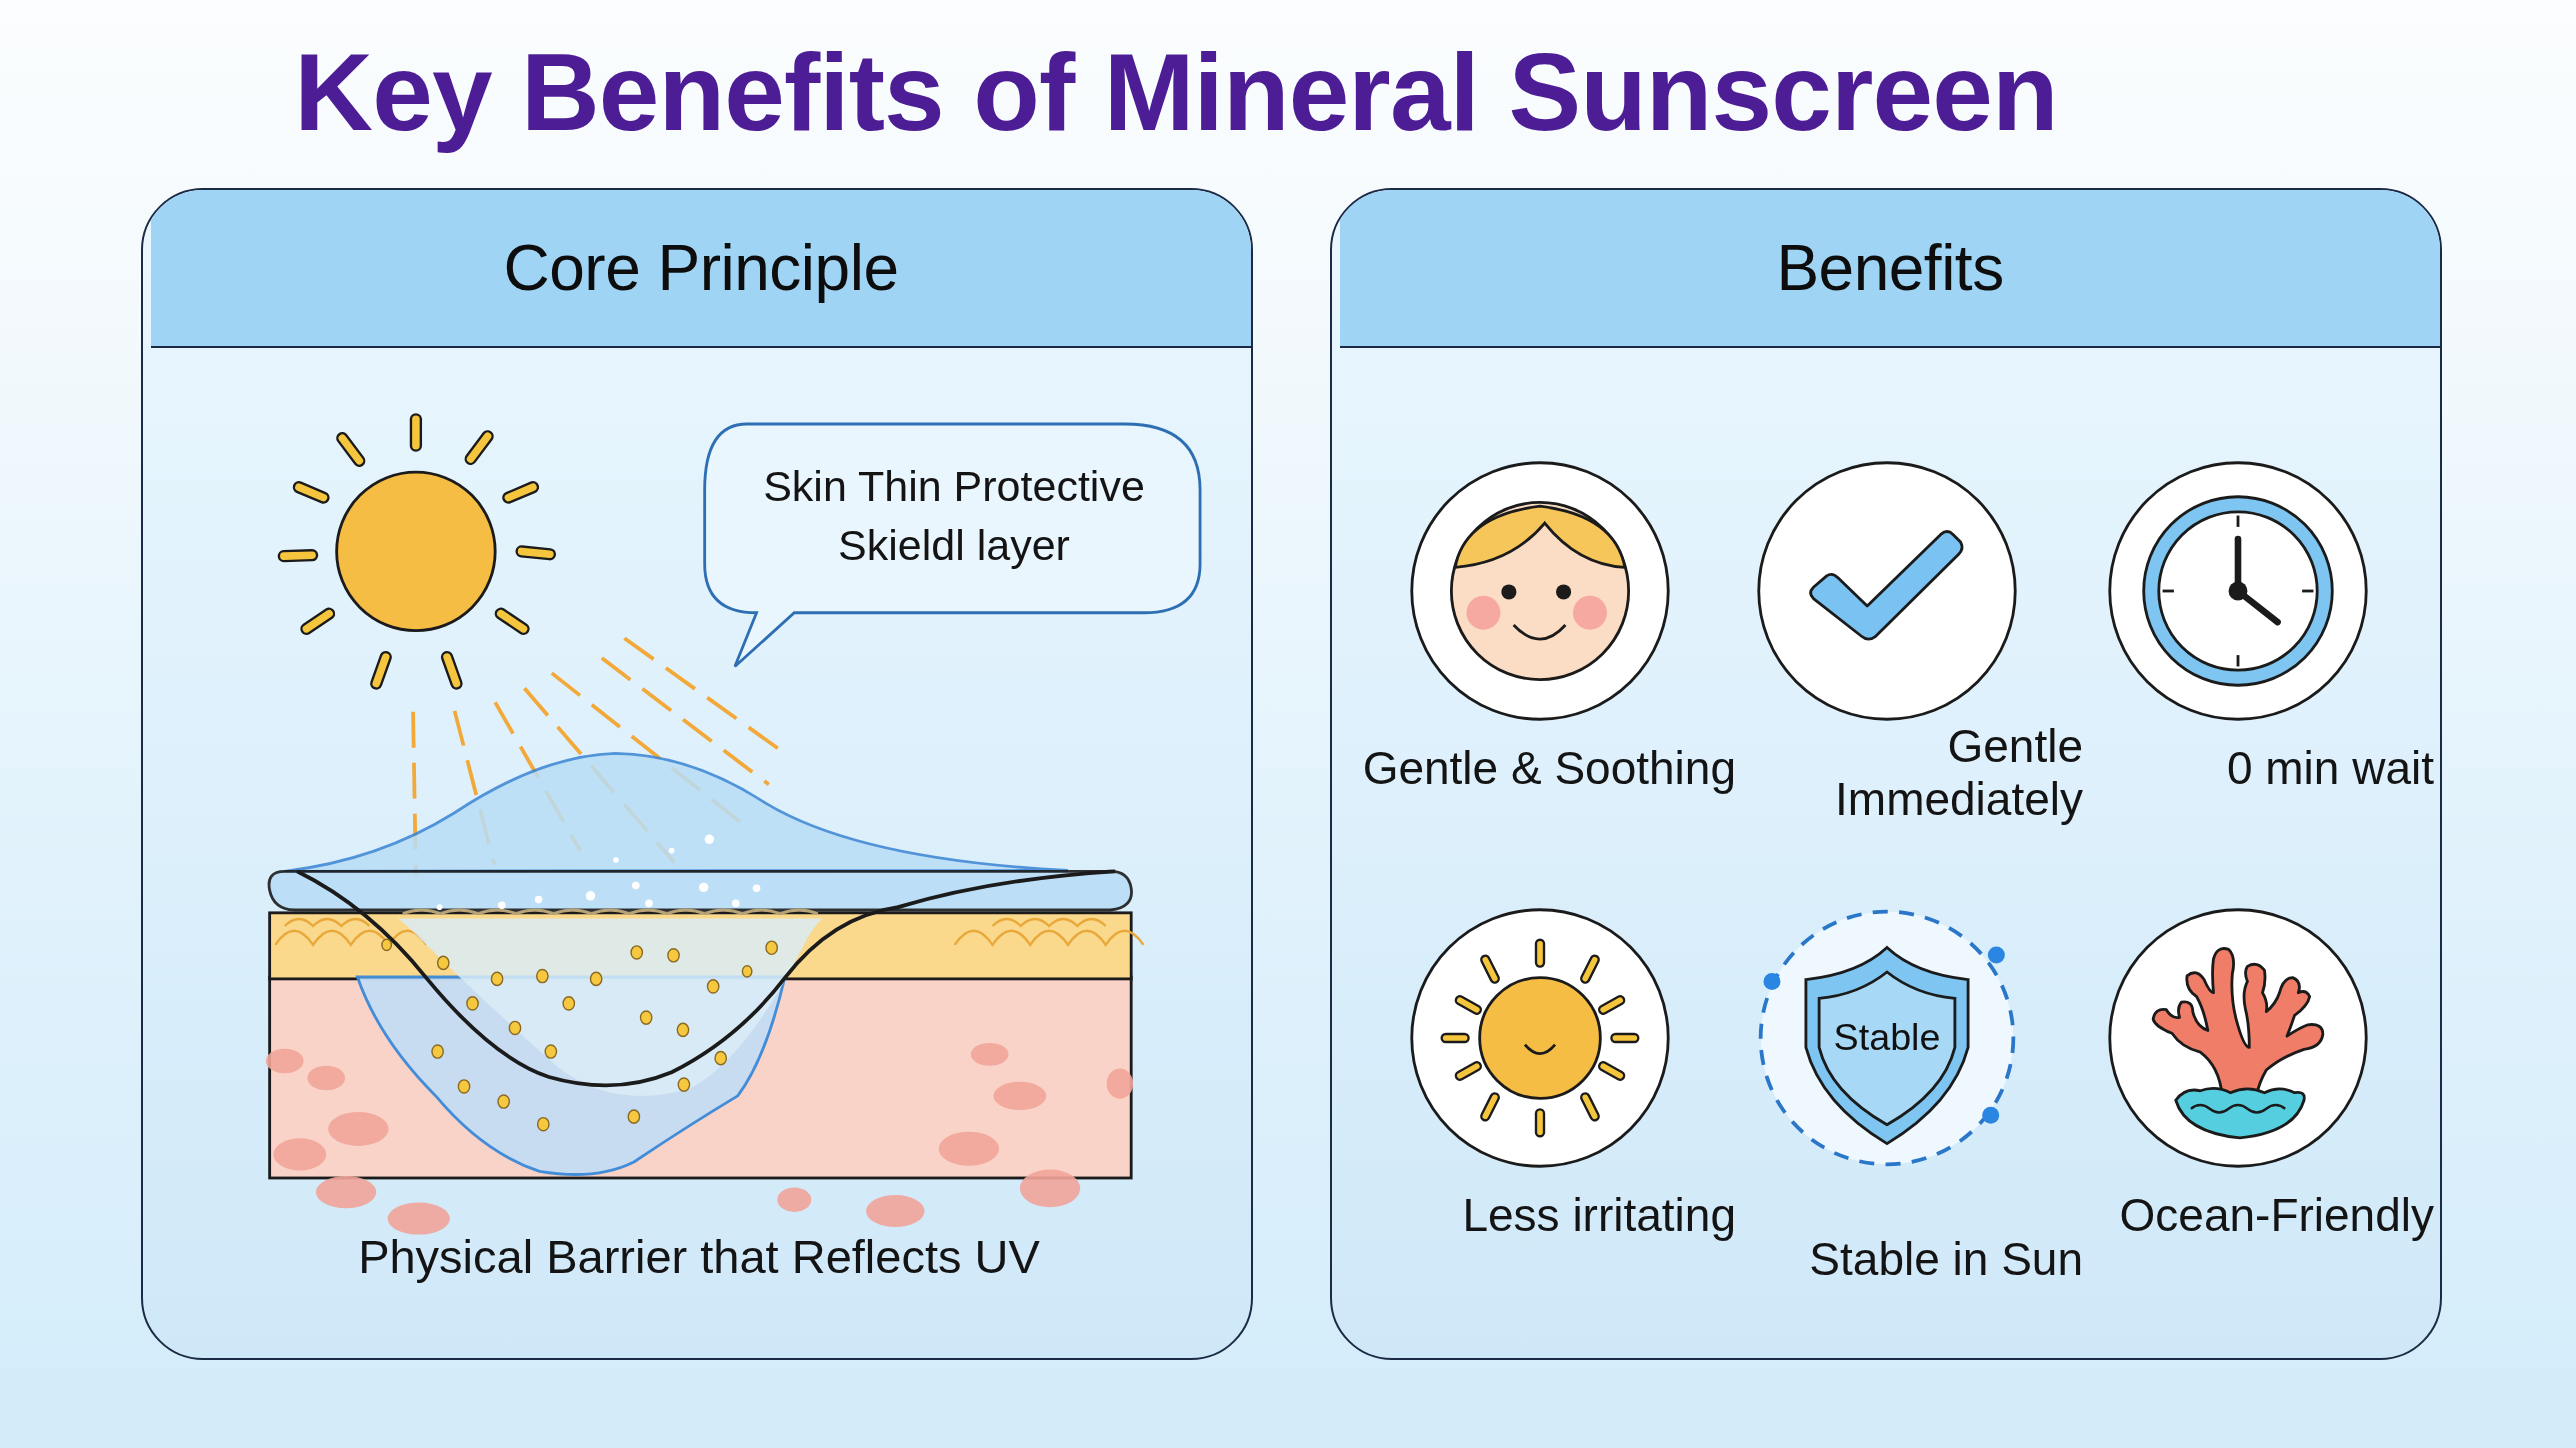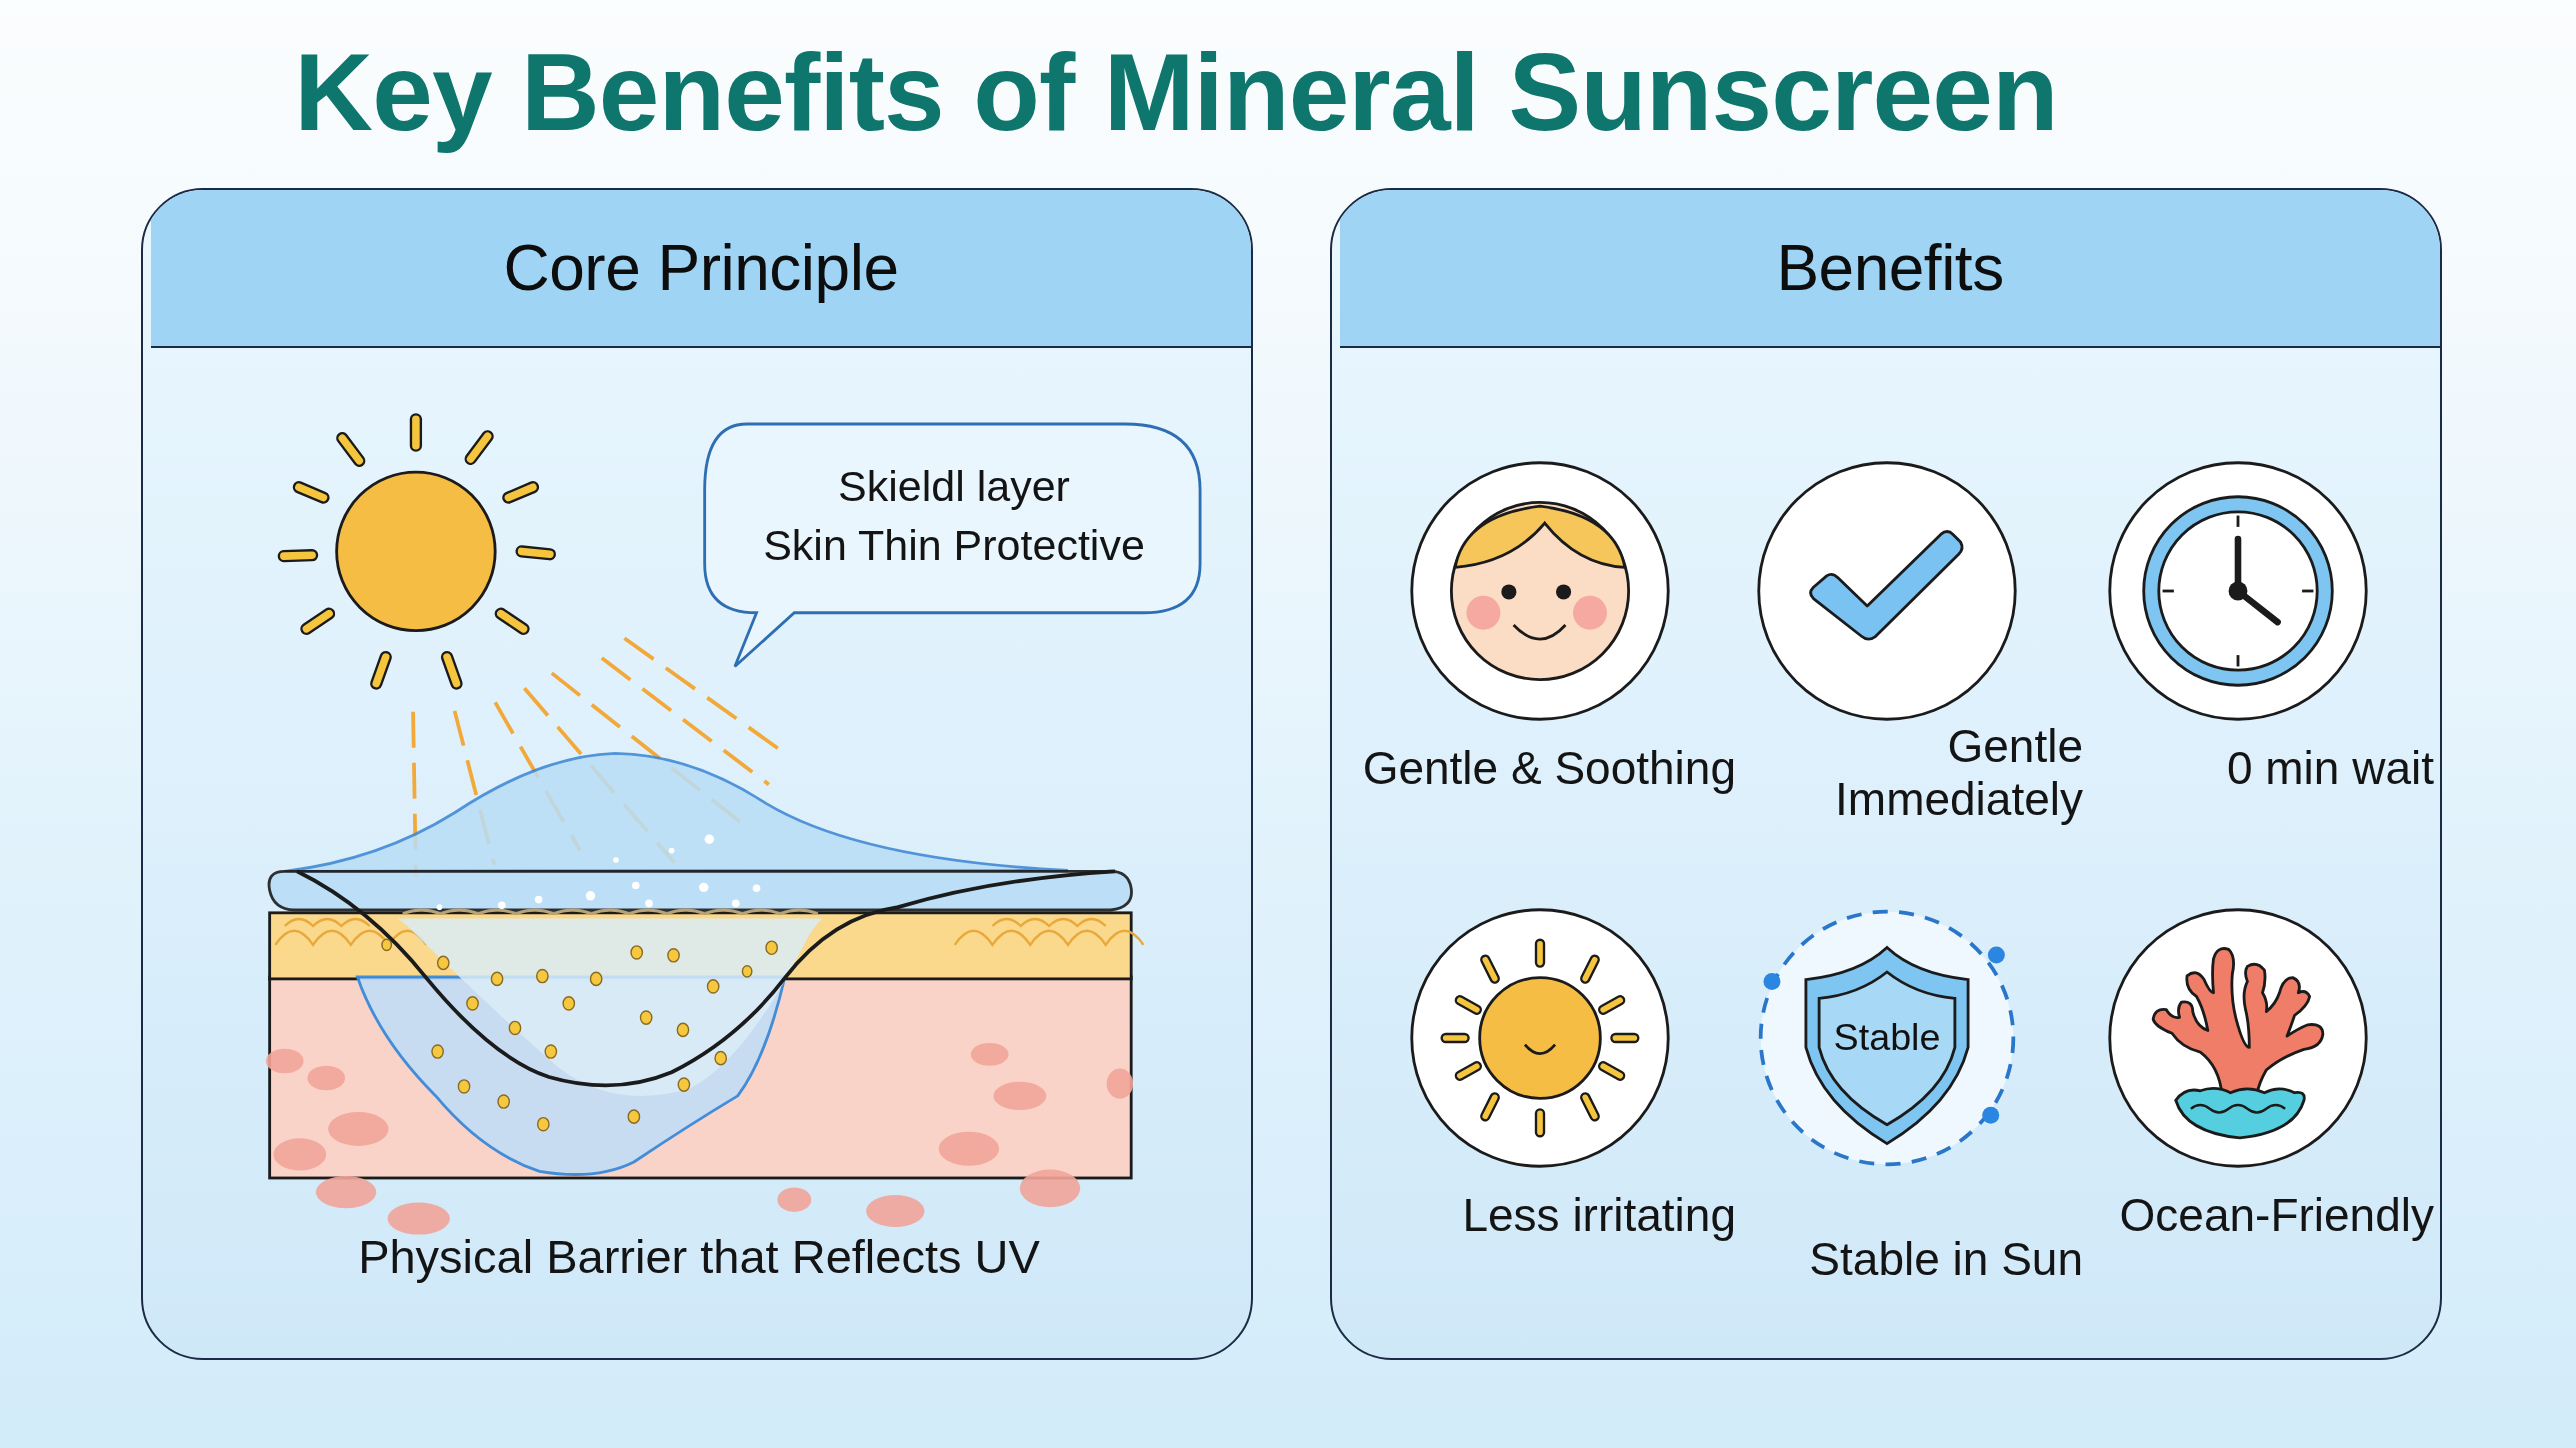--- a/index.html
+++ b/index.html
@@ -5,21 +5,21 @@
   html, body { margin: 0; padding: 0; }
   body {
     width: 2576px; height: 1448px; overflow: hidden; position: relative;
     background: linear-gradient(180deg, #fbfdfe 0%, #f2f9fd 25%, #e3f3fc 55%, #d3ecfa 100%);
     font-family: "Liberation Sans", "DejaVu Sans", sans-serif;
     color: #111;
   }
   .title {
     position: absolute; left: 0; top: 26.4px; width: 2352px; text-align: center;
     font-size: 109px; font-weight: 700; letter-spacing: -0.9px; line-height: 132px;
-    color: #0f766e;
+    color: #4c1d95;
   }
   .panel {
     position: absolute; top: 188px; height: 1172px;
     border: 2.8px solid #1c2b45; border-radius: 62px;
     background: linear-gradient(180deg, #eaf7fe 0%, #dff1fc 45%, #cfe8f8 100%);
     box-sizing: border-box; overflow: hidden;
   }
   .panel-left { left: 141px; width: 1112px; }
   .panel-right { left: 1330px; width: 1112px; }
   .panel-header {
@@ -176,22 +176,22 @@
           <circle cx="650" cy="740" r="4"></circle>
         <circle cx="600" cy="688" r="5"></circle>
           <circle cx="560" cy="700" r="3"></circle>
         <circle cx="501" cy="710" r="3"></circle>
           <circle cx="314" cy="760" r="3"></circle>
       </g>
     </g>
   </svg>
 
   <div class="bubble-text">
+    <div>Skin Thin Protective</div>
     <div>Skieldl layer</div>
-    <div>Skin Thin Protective</div>
   </div>
 
   <div class="caption">Physical Barrier that Reflects UV</div>
 </div>
 
 <div class="panel panel-right">
   <div class="panel-header">Benefits</div>
 
   <div class="benefit" style="left:19px; top:269px; height:311px;">
     <svg class="icon-wrap" viewBox="0 0 280 280" style="top:0;">

